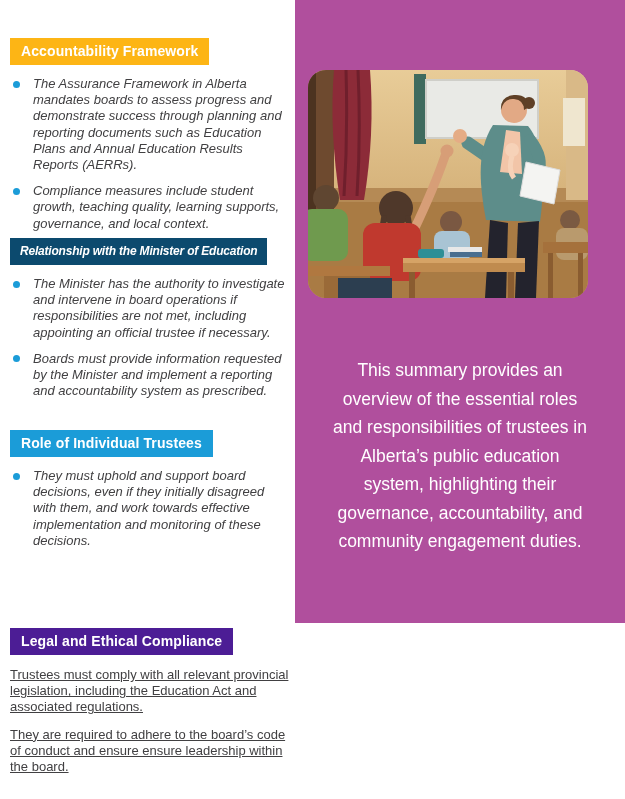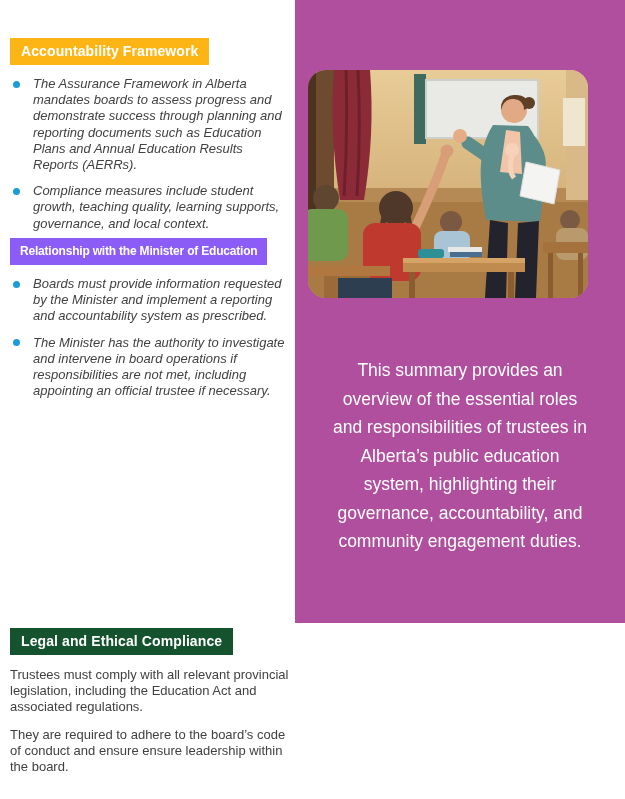--- a/index.html
+++ b/index.html
@@ -19,21 +19,21 @@
   .hdr.condensed{font-size:12px;letter-spacing:-0.2px;padding:7px 10px 8px 10px;}
   .bullets{list-style:none;margin:11px 0 0 0;padding:0;font-style:italic;}
   .bullets li{
     position:relative;padding-left:23px;margin-bottom:10px;
     font-size:13px;line-height:16.2px;width:255px;
   }
   .dot{
     position:absolute;left:3px;top:4.5px;width:7px;height:7px;
     border-radius:50%;background:#1B9CD8;
   }
-  .paras{margin-top:12px;width:284px;}
+  .paras{margin-top:12px;width:284px;text-decoration:underline;}
   .paras p{margin:0 0 11px 0;font-size:13px;line-height:16.2px;}
   
   .panel{
     position:absolute;left:295px;top:0;width:330px;height:623px;
     background:#B04F9D;
   }
   .photo{
     position:absolute;left:13px;top:70px;width:280px;height:228px;
     border-radius:18px;overflow:hidden;
   }
@@ -57,40 +57,45 @@
         <span>The Assurance Framework in Alberta mandates boards to assess progress and demonstrate success through planning and reporting documents such as Education Plans and Annual Education Results Reports (AERRs).</span>
       </li>
       <li>
         <span class="dot"></span>
         <span>Compliance measures include student growth, teaching quality, learning supports, governance, and local context.</span>
       </li>
     </ul>
   </section>
 
   <section class="sec" style="top:238px">
-    <div class="hdr condensed" style="background-color: #8b5cf6;">Relationship with the Minister of Education</div>
+    <div class="hdr condensed" style="background-color: #0c4a6e; font-style: italic;">Relationship with the Minister of Education</div>
     <ul class="bullets">
       <li>
         <span class="dot"></span>
-        <span>Boards must provide information requested by the Minister and implement a reporting and accountability system as prescribed.</span>
+        <span>The Minister has the authority to investigate and intervene in board operations if responsibilities are not met, including appointing an official trustee if necessary.</span>
       </li>
       <li>
         <span class="dot"></span>
-        <span>The Minister has the authority to investigate and intervene in board operations if responsibilities are not met, including appointing an official trustee if necessary.</span>
+        <span>Boards must provide information requested by the Minister and implement a reporting and accountability system as prescribed.</span>
       </li>
     </ul>
   </section>
 
   <section class="sec" style="top:430px">
+    <div class="hdr" style="background-color: rgb(27, 156, 216);">Role of Individual Trustees</div>
     <ul class="bullets">
+      <li>
+        <span class="dot"></span>
+        <span>They must uphold and support board decisions, even if they initially disagreed with them, and work towards effective implementation and monitoring of these decisions.</span>
+      </li>
     </ul>
   </section>
 
   <section class="sec" style="top:628px">
-    <div class="hdr" style="background-color: #14532d;">Legal and Ethical Compliance</div>
+    <div class="hdr" style="background-color: #4c1d95;">Legal and Ethical Compliance</div>
     <div class="paras">
       <p>Trustees must comply with all relevant provincial legislation, including the Education Act and associated regulations.</p>
       <p>They are required to adhere to the board’s code of conduct and ensure ensure leadership within the board.</p>
     </div>
   </section>
 
 </div>
 
 <div class="panel" style="background-color: rgb(176, 79, 157);">
 

